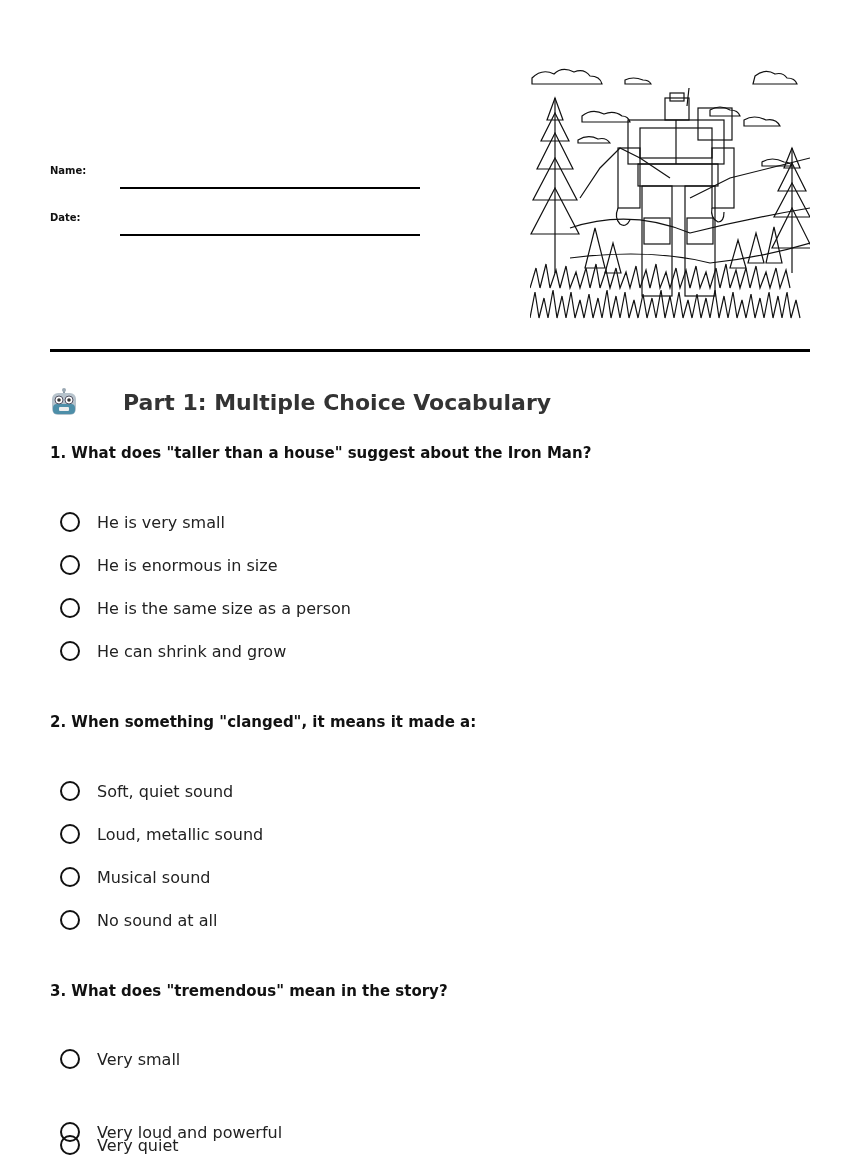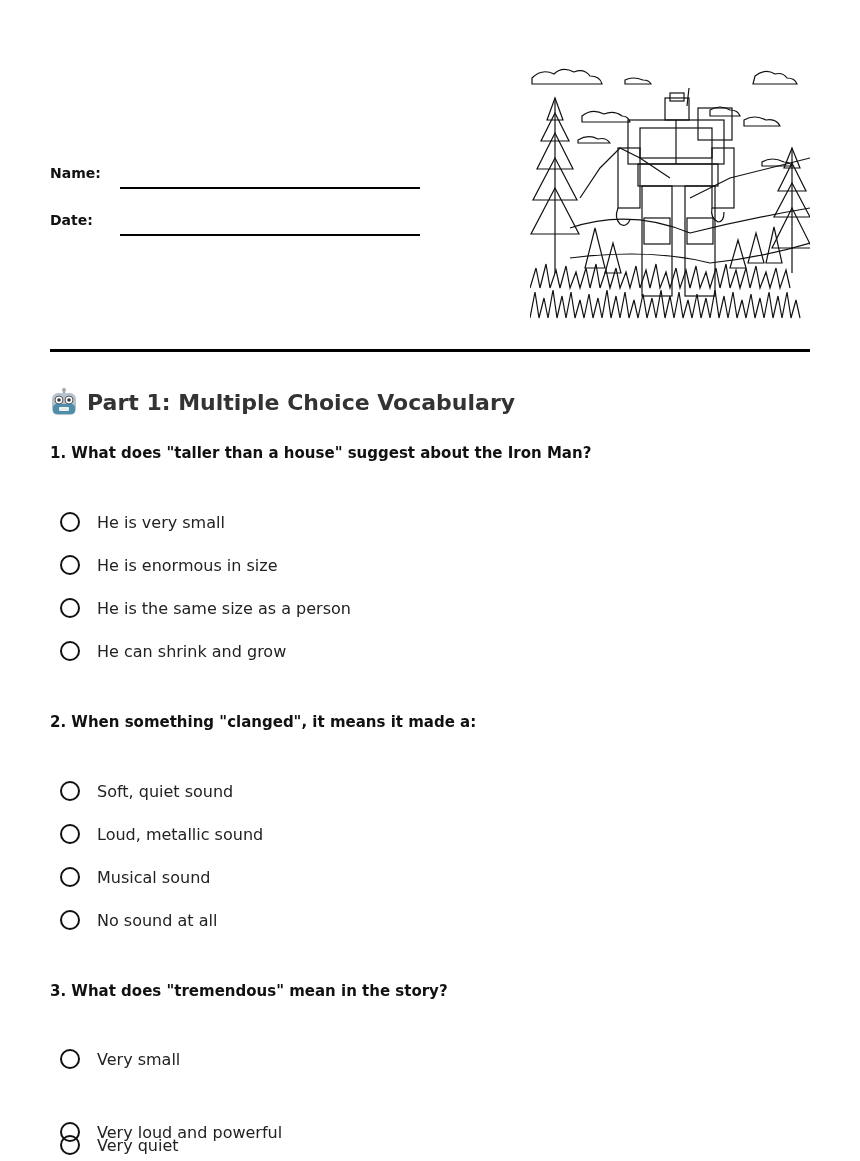--- a/index.html
+++ b/index.html
@@ -7,27 +7,27 @@
     width: 860px; height: 1161px; overflow: hidden; position: relative;
     font-family: "DejaVu Sans", "Liberation Sans", sans-serif; color: #111;
   }
   .header { position: absolute; left: 50px; top: 50px; width: 760px; height: 285px; }
   .title {
     position: absolute; left: 0; top: 4px; margin: 0; width: 440px;
     font-size: 39px; line-height: 44px; font-weight: bold; color: #333;
     letter-spacing: -0.5px;
   }
   .field-row { position: absolute; left: 0; height: 30px; width: 380px; }
-  .field-label { position: absolute; left: 0; top: 0; font-size: 14px; font-weight: bold; color: #111; }
+  .field-label { position: absolute; left: 0; top: 0; font-size: 10px; font-weight: bold; color: #111; }
   .field-line { position: absolute; left: 70px; width: 300px; border-bottom: 2px solid #000; }
   .illustration { position: absolute; left: 480px; top: 8px; width: 280px; height: 272px; }
   .divider { position: absolute; left: 50px; top: 349px; width: 760px; height: 3px; background: #000; }
   .section-title {
     position: absolute; left: 50px; top: 388px; margin: 0;
-    font-size: 22px; font-weight: bold; color: #333; display: flex; align-items: center;
+    font-size: 22px; font-weight: bold; color: #333; display: flex; align-items: center; gap: 36px;
   }
   .robot-icon { width: 28px; height: 28px; margin-right: 9px; }
   .question { position: absolute; left: 50px; font-size: 15px; font-weight: bold; color: #111; margin: 0; }
   .option { position: absolute; left: 60px; height: 26px; display: flex; align-items: center; }
   .radio {
     width: 20px; height: 20px; border: 2px solid #111; border-radius: 50%;
     box-sizing: border-box; margin-right: 17px; flex: none;
   }
   .option-text { font-size: 16px; color: #222; }
 </style>

